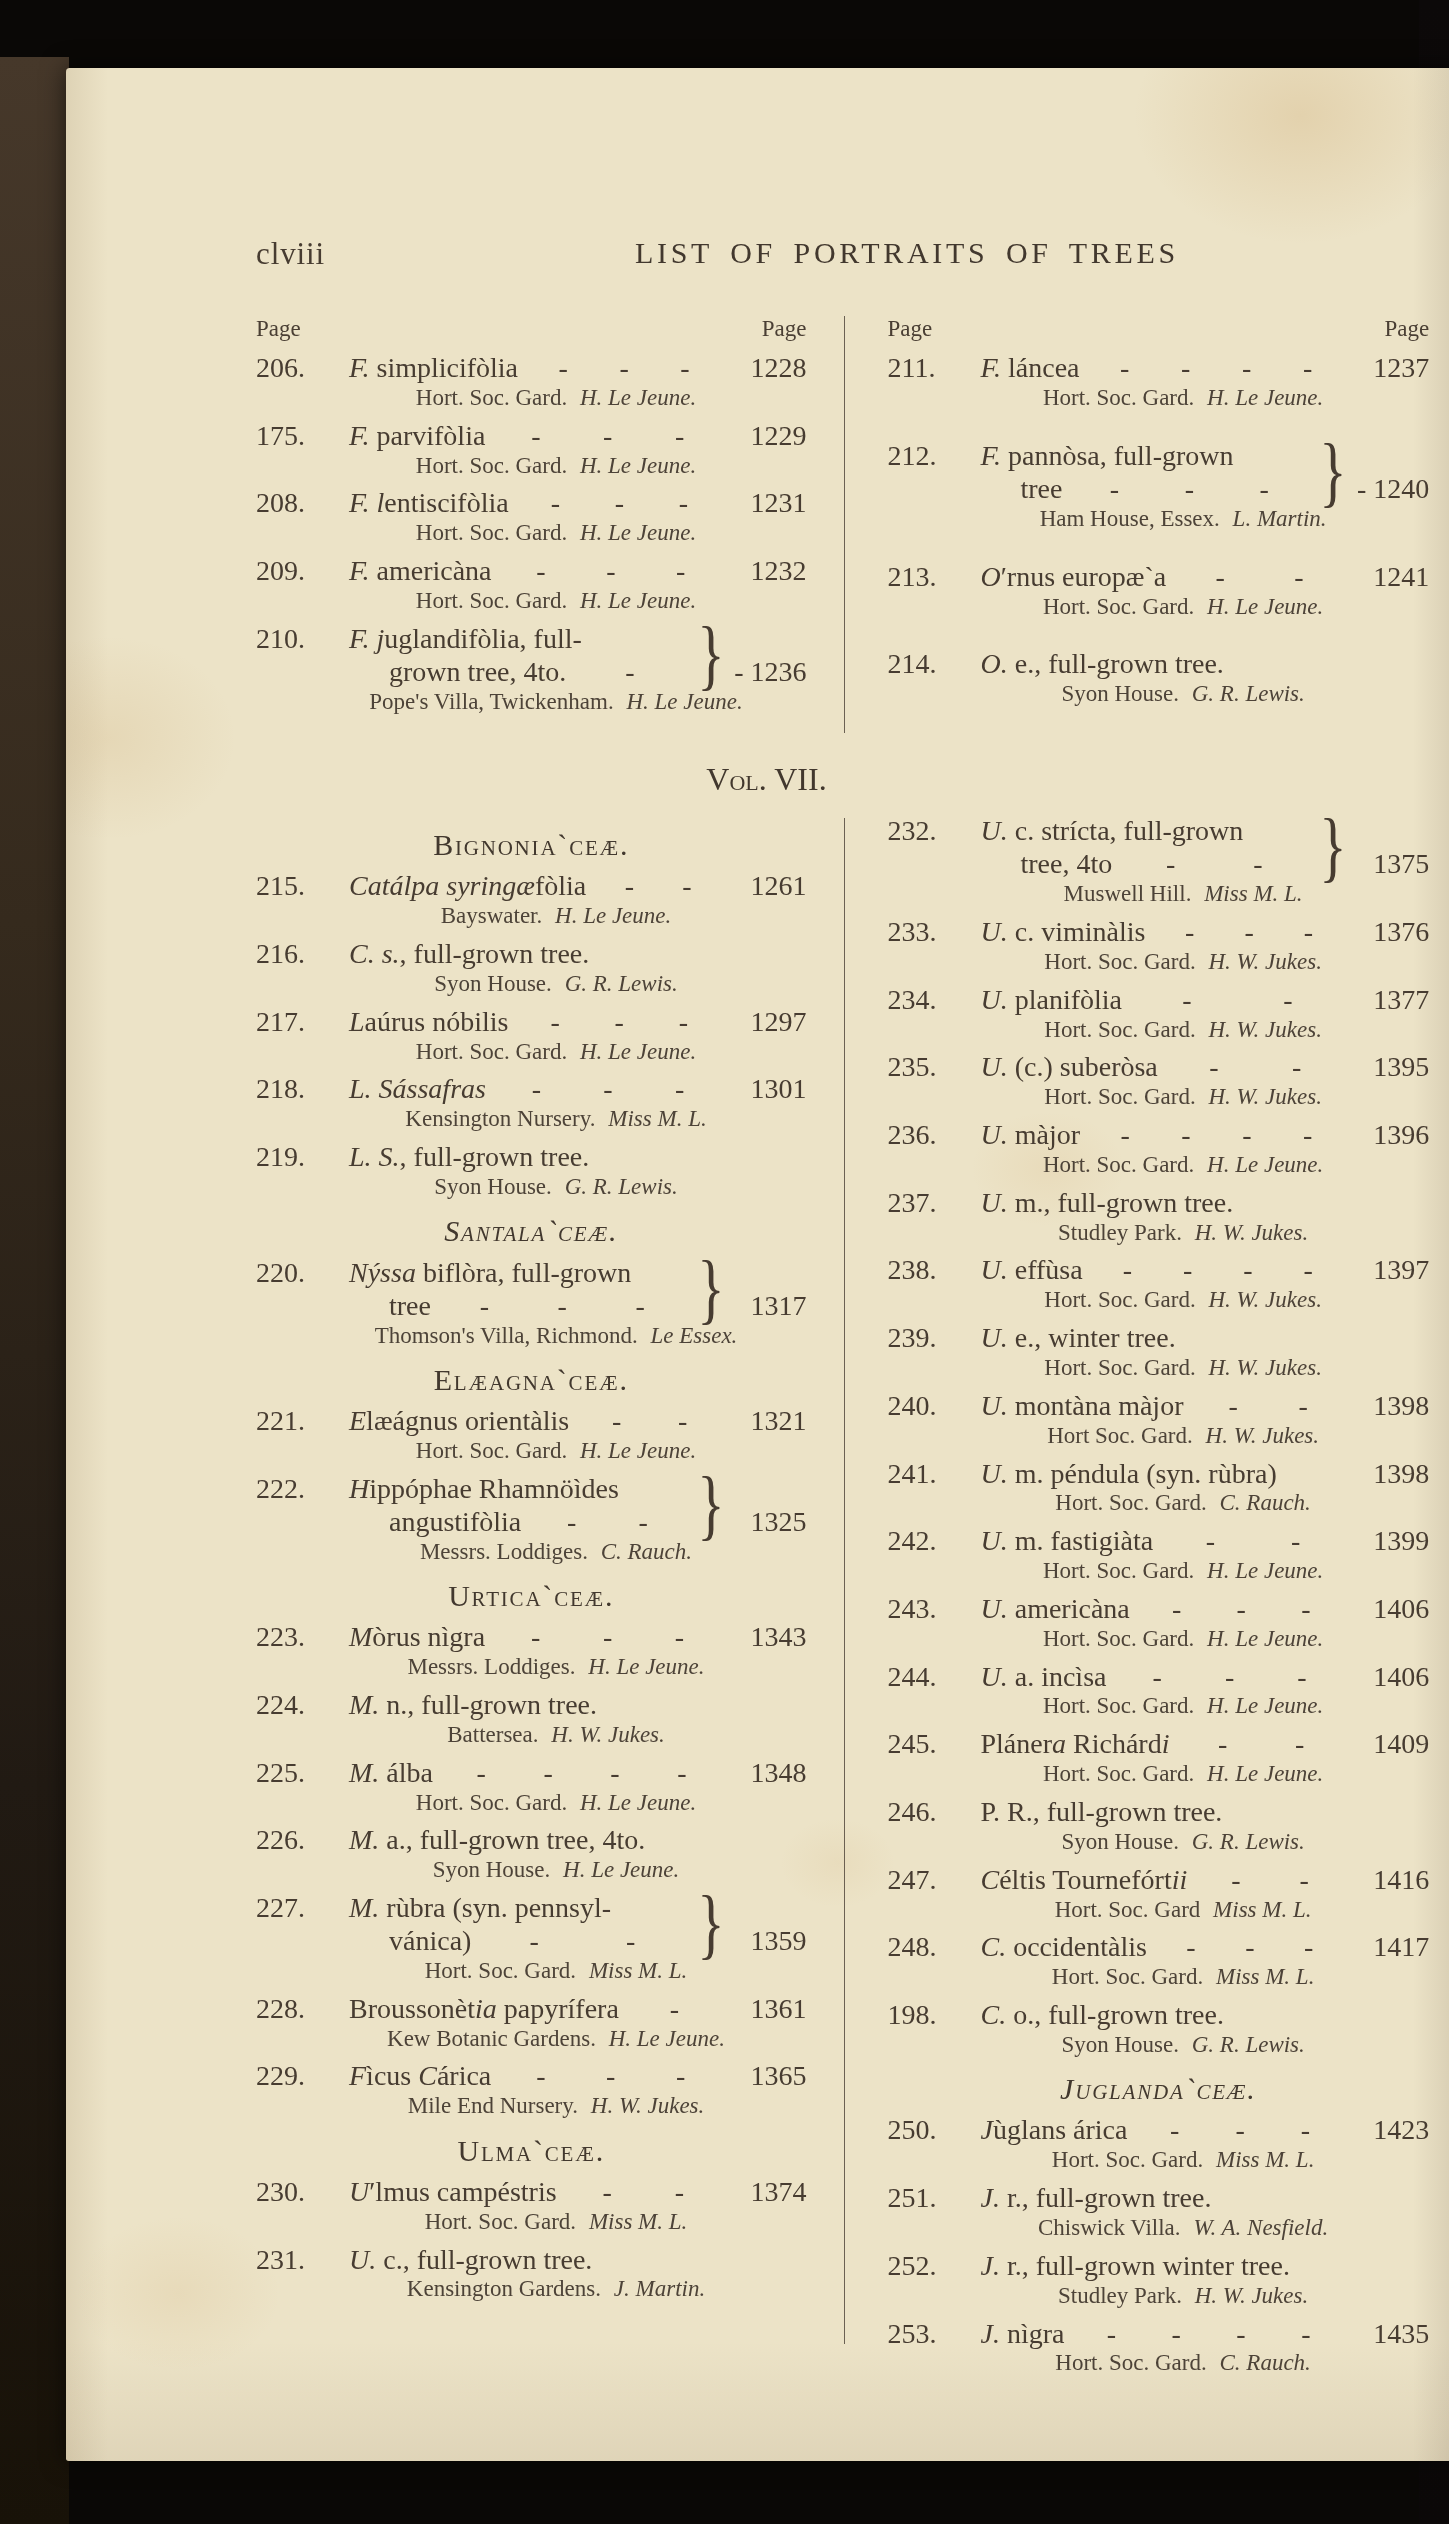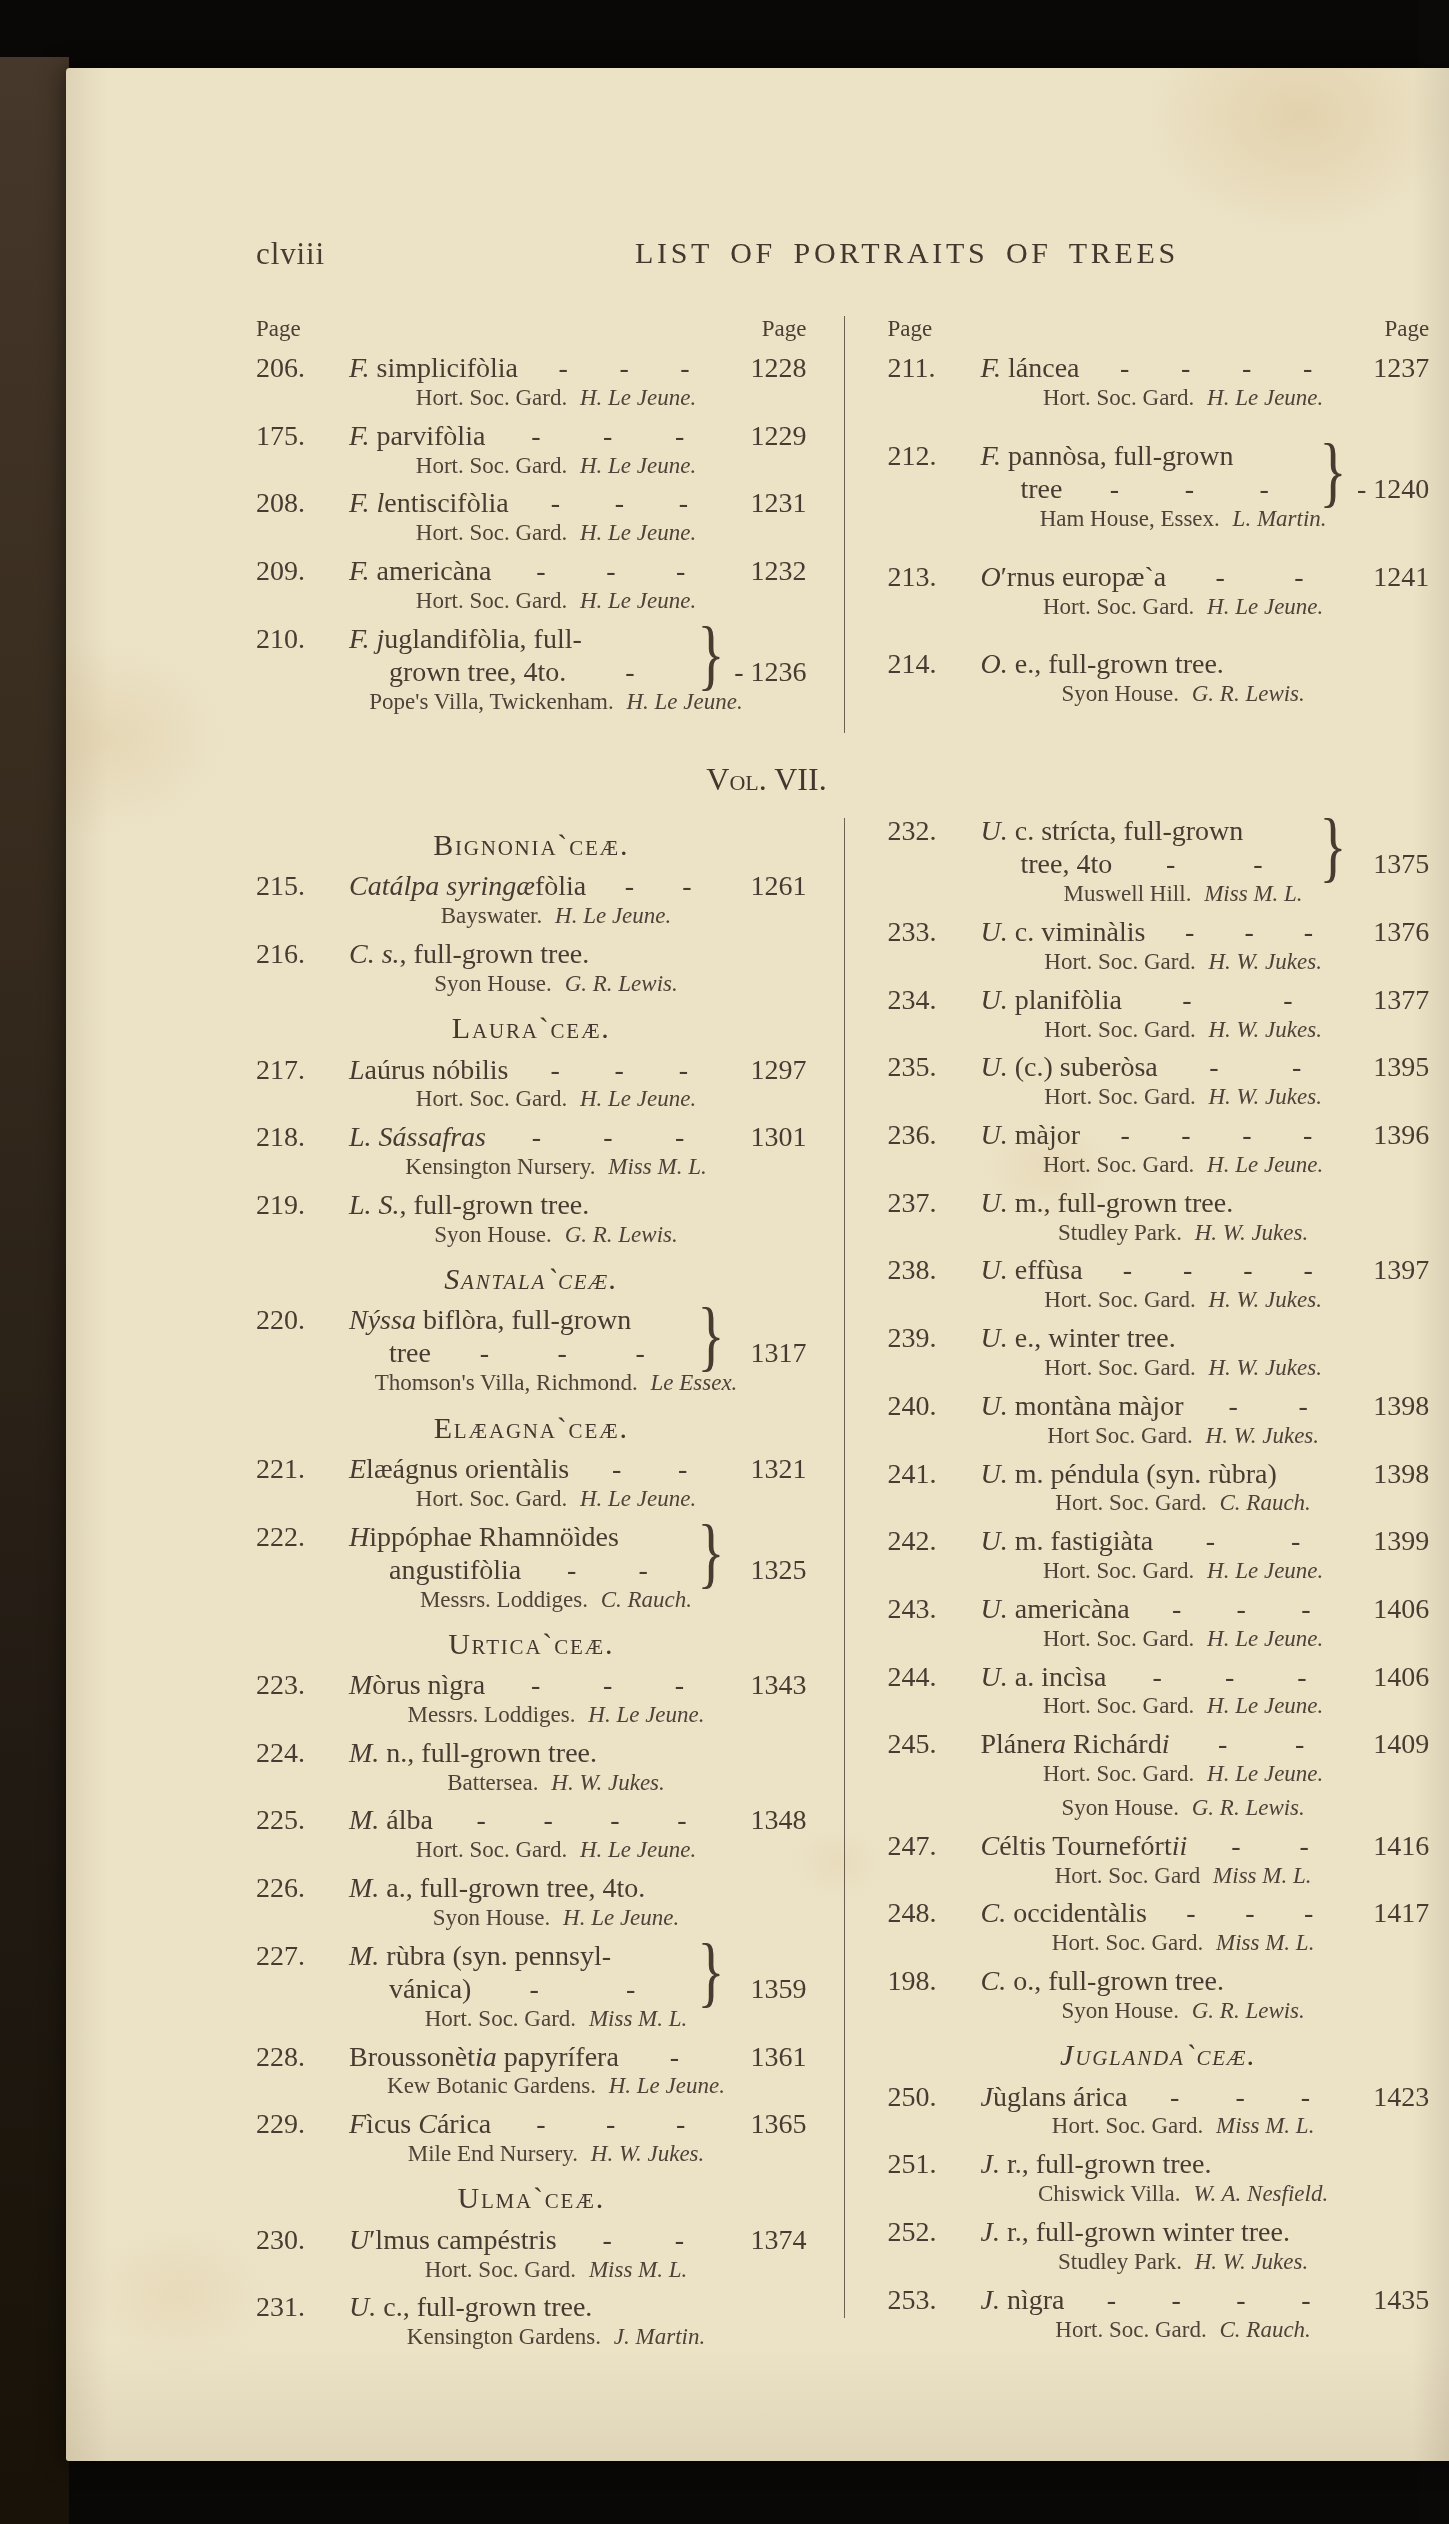--- a/index.html
+++ b/index.html
@@ -248,21 +248,20 @@
           <div class="entry">
             <div class="entry-row">
               <span class="num">216.</span>
               <div class="mid">
                 <span class="it">C. s.</span>
                 <span>, full-grown tree.</span>
               </div>
             </div>
             <div class="caption"><span class="place">Syon House.</span><span class="artist">G. R. Lewis.</span></div>
           </div>
-          <div class="family">Laura`ceæ.</div>
           <div class="entry">
             <div class="entry-row">
               <span class="num">217.</span>
               <div class="mid">
                 <span class="it">L</span>
                 <span>aúrus nóbilis</span>
                 <span class="dashline"><span class="dash">-</span><span class="dash">-</span><span class="dash">-</span></span>
               </div>
               <span class="pagenum">1297</span>
             </div>
@@ -619,20 +618,26 @@
                 <span class="it">a</span>
                 <span> Richárd</span>
                 <span class="it">i</span>
                 <span class="dashline"><span class="dash">-</span><span class="dash">-</span></span>
               </div>
               <span class="pagenum">1409</span>
             </div>
             <div class="caption"><span class="place">Hort. Soc. Gard.</span><span class="artist">H. Le Jeune.</span></div>
           </div>
           <div class="entry">
+            <div class="entry-row">
+              <span class="num">246.</span>
+              <div class="mid">
+                <span>P. R., full-grown tree.</span>
+              </div>
+            </div>
             <div class="caption"><span class="place">Syon House.</span><span class="artist">G. R. Lewis.</span></div>
           </div>
           <div class="entry">
             <div class="entry-row">
               <span class="num">247.</span>
               <div class="mid">
                 <span class="it">C</span>
                 <span>éltis Tournefórt</span>
                 <span class="it">ii</span>
                 <span class="dashline"><span class="dash">-</span><span class="dash">-</span></span>

